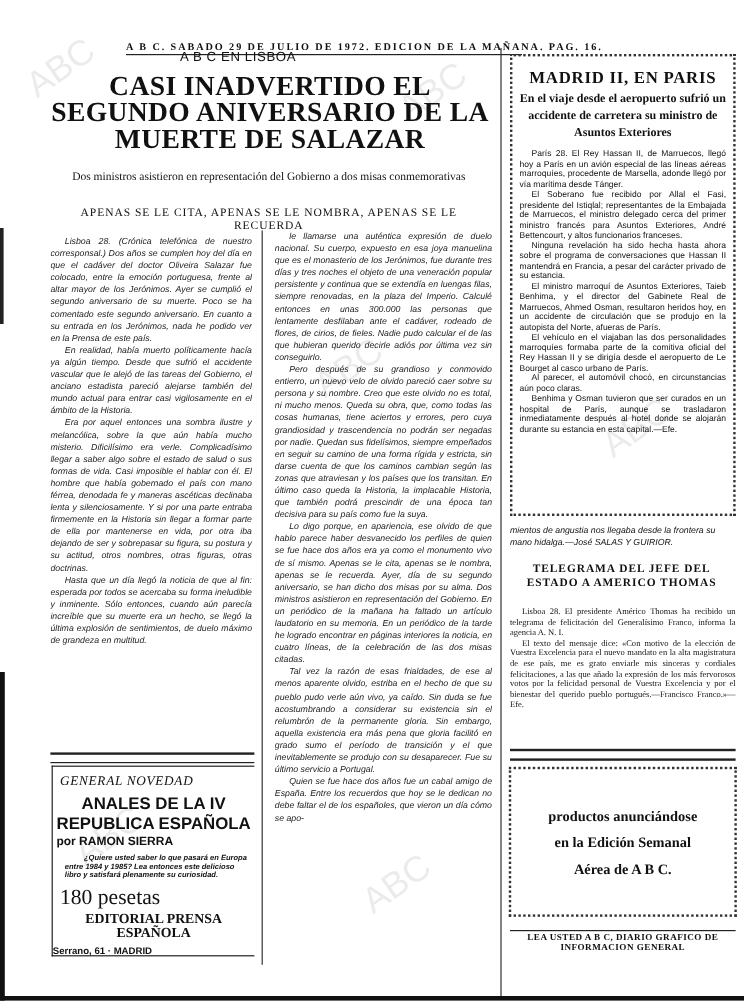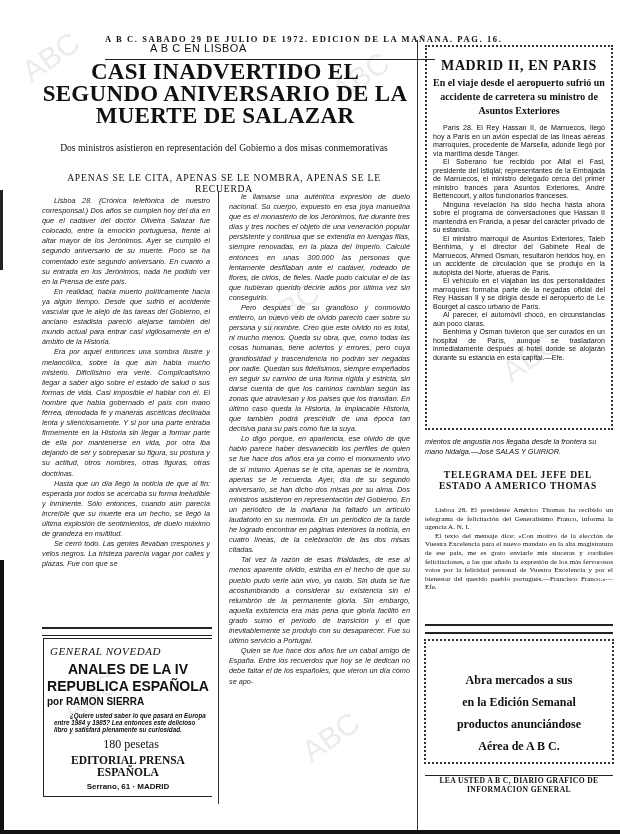--- a/index.html
+++ b/index.html
@@ -6,21 +6,21 @@
     body {
       width: 620px; height: 834px; position: relative; overflow: hidden;
       background: #ffffff; color: #111;
       font-family: "DejaVu Serif", serif;
     }
     .abs { position: absolute; }
     .header-line {
       left: 105px; top: 34px; width: 330px;
       font-family: "Liberation Serif", serif; font-weight: bold;
       font-size: 8.5px; letter-spacing: 1.6px; white-space: nowrap;
-      border-bottom: 1px solid #222; padding-bottom: 15px;
+      border-bottom: 1px solid #222; padding-bottom: 1px;
     }
     .section-label {
       left: 150px; top: 42px; font-family: "Liberation Sans", sans-serif;
       font-size: 11px; letter-spacing: 0.5px;
     }
     .main-headline {
       left: 40px; top: 61px; width: 370px; text-align: center;
       font-family: "Liberation Serif", serif; font-weight: bold;
       font-size: 23px; line-height: 22px; letter-spacing: 0.3px;
     }
@@ -46,23 +46,23 @@
     .left-blackbar2 { left: 0; top: 190px; width: 3px; height: 80px; background: #222; }
     .double-rule { left: 42px; top: 627px; width: 170px; height: 6px; border-top: 2px solid #222; border-bottom: 1px solid #222; }
     .ad-box {
       left: 43px; top: 638px; width: 168px; height: 157px;
       border: 1.5px solid #222; border-right: none;
     }
     .ad-box .ad-title { font-family: "Liberation Serif", serif; font-style: italic; font-size: 11px; margin: 6px 0 0 6px; letter-spacing: 0.6px; }
     .ad-box .ad-book { font-family: "Liberation Sans", sans-serif; font-weight: bold; font-size: 14px; line-height: 17px; text-align: center; margin-top: 4px; }
     .ad-box .ad-author { font-family: "Liberation Sans", sans-serif; font-weight: bold; font-size: 10px; margin: 1px 0 0 3px; }
     .ad-box .ad-blurb { font-family: "Liberation Sans", sans-serif; font-style: italic; font-weight: bold; font-size: 6.3px; line-height: 7px; margin: 5px 4px 0 10px; text-indent: 16px; }
-    .ad-box .ad-price { font-family: "Liberation Serif", serif; font-size: 12px; margin: 4px 0 0 6px; text-align: center; }
+    .ad-box .ad-price { font-family: "Liberation Serif", serif; font-size: 18px; margin: 4px 0 0 6px; }
     .ad-box .ad-publisher { font-family: "Liberation Serif", serif; font-weight: bold; font-size: 11.5px; text-align: center; margin-top: 2px; }
-    .ad-box .ad-address { font-family: "Liberation Sans", sans-serif; font-weight: bold; font-size: 8px; text-align: center; margin-top: 4px; }
+    .ad-box .ad-address { font-family: "Liberation Sans", sans-serif; font-weight: bold; font-size: 8px; text-align: left; margin-top: 4px; }
     .hassan-box {
       left: 425px; top: 45px; width: 188px; height: 385px;
       border: 2px dotted #333; padding: 0 6px; box-sizing: border-box;
     }
     .hassan-title { font-family: "Liberation Serif", serif; font-weight: bold; font-size: 14px; text-align: center; margin-top: 11px; letter-spacing: 0.6px; }
     .hassan-sub { font-family: "Liberation Serif", serif; font-weight: bold; font-size: 10px; line-height: 14px; text-align: center; margin-top: 2px; }
     .hassan-body { font-family: Liberation Sans, sans-serif; font-size: 7.1px; line-height: 8.5px; text-align: justify; margin-top: 6px; }
     .hassan-body p { margin: 0; text-indent: 10px; }
     .salas-tail { left: 425px; top: 437px; width: 188px; font-family: "Liberation Sans", sans-serif; font-style: italic; font-size: 7.3px; line-height: 10px; }
     .telegram-title { left: 424px; top: 470px; width: 188px; text-align: center; font-family: Liberation Serif, serif; font-weight: bold; font-size: 9.5px; line-height: 11px; letter-spacing: 0.8px; }
@@ -91,21 +91,20 @@
 <div class="abs subhead2">APENAS SE LE CITA, APENAS SE LE NOMBRA, APENAS SE LE RECUERDA</div>
 
 <div class="abs left-blackbar2"></div>
 <div class="abs left-blackbar"></div>
 
 <div class="abs col-text col1">
   <p>Lisboa 28. (Crónica telefónica de nuestro corresponsal.) Dos años se cumplen hoy del día en que el cadáver del doctor Oliveira Salazar fue colocado, entre la emoción portuguesa, frente al altar mayor de los Jerónimos. Ayer se cumplió el segundo aniversario de su muerte. Poco se ha comentado este segundo aniversario. En cuanto a su entrada en los Jerónimos, nada he podido ver en la Prensa de este país.</p>
   <p>En realidad, había muerto políticamente hacía ya algún tiempo. Desde que sufrió el accidente vascular que le alejó de las tareas del Gobierno, el anciano estadista pareció alejarse también del mundo actual para entrar casi vigilosamente en el ámbito de la Historia.</p>
   <p>Era por aquel entonces una sombra ilustre y melancólica, sobre la que aún había mucho misterio. Dificilísimo era verle. Complicadísimo llegar a saber algo sobre el estado de salud o sus formas de vida. Casi imposible el hablar con él. El hombre que había gobernado el país con mano férrea, denodada fe y maneras ascéticas declinaba lenta y silenciosamente. Y si por una parte entraba firmemente en la Historia sin llegar a formar parte de ella por mantenerse en vida, por otra iba dejando de ser y sobrepasar su figura, su postura y su actitud, otros nombres, otras figuras, otras doctrinas.</p>
   <p>Hasta que un día llegó la noticia de que al fin: esperada por todos se acercaba su forma ineludible y inminente. Sólo entonces, cuando aún parecía increíble que su muerte era un hecho, se llegó la última explosión de sentimientos, de duelo máximo de grandeza en multitud.</p>
-  <p>Se cerró todo. Las gentes llevaban crespones y velos negros. La tristeza parecía vagar por calles y plazas. Fue con que se</p>
 </div>
 
 <div class="abs col-divider-2"></div>
 
 <div class="abs col-text col2">
   <p>le llamarse una auténtica expresión de duelo nacional. Su cuerpo, expuesto en esa joya manuelina que es el monasterio de los Jerónimos, fue durante tres días y tres noches el objeto de una veneración popular persistente y continua que se extendía en luengas filas, siempre renovadas, en la plaza del Imperio. Calculé entonces en unas 300.000 las personas que lentamente desfilaban ante el cadáver, rodeado de flores, de cirios, de fieles. Nadie pudo calcular el de las que hubieran querido decirle adiós por última vez sin conseguirlo.</p>
   <p>Pero después de su grandioso y conmovido entierro, un nuevo velo de olvido pareció caer sobre su persona y su nombre. Creo que este olvido no es total, ni mucho menos. Queda su obra, que, como todas las cosas humanas, tiene aciertos y errores, pero cuya grandiosidad y trascendencia no podrán ser negadas por nadie. Quedan sus fidelísimos, siempre empeñados en seguir su camino de una forma rígida y estricta, sin darse cuenta de que los caminos cambian según las zonas que atraviesan y los países que los transitan. En último caso queda la Historia, la implacable Historia, que también podrá prescindir de una época tan decisiva para su país como fue la suya.</p>
   <p>Lo digo porque, en apariencia, ese olvido de que hablo parece haber desvanecido los perfiles de quien se fue hace dos años era ya como el monumento vivo de sí mismo. Apenas se le cita, apenas se le nombra, apenas se le recuerda. Ayer, día de su segundo aniversario, se han dicho dos misas por su alma. Dos ministros asistieron en representación del Gobierno. En un periódico de la mañana ha faltado un artículo laudatorio en su memoria. En un periódico de la tarde he logrado encontrar en páginas interiores la noticia, en cuatro líneas, de la celebración de las dos misas citadas.</p>
   <p>Tal vez la razón de esas frialdades, de ese al menos aparente olvido, estriba en el hecho de que su pueblo pudo verle aún vivo, ya caído. Sin duda se fue acostumbrando a considerar su existencia sin el relumbrón de la permanente gloria. Sin embargo, aquella existencia era más pena que gloria facilitó en grado sumo el período de transición y el que inevitablemente se produjo con su desaparecer. Fue su último servicio a Portugal.</p>
   <p>Quien se fue hace dos años fue un cabal amigo de España. Entre los recuerdos que hoy se le dedican no debe faltar el de los españoles, que vieron un día cómo se apo-</p>
@@ -126,40 +125,39 @@
 <div class="abs right-divider"></div>
 
 <div class="abs hassan-box">
   <div class="hassan-title">MADRID II, EN PARIS</div>
   <div class="hassan-sub">En el viaje desde el aeropuerto sufrió un accidente de carretera su ministro de Asuntos Exteriores</div>
   <div class="hassan-body">
     <p>París 28. El Rey Hassan II, de Marruecos, llegó hoy a París en un avión especial de las líneas aéreas marroquíes, procedente de Marsella, adonde llegó por vía marítima desde Tánger.</p>
     <p>El Soberano fue recibido por Allal el Fasi, presidente del Istiqlal; representantes de la Embajada de Marruecos, el ministro delegado cerca del primer ministro francés para Asuntos Exteriores, André Bettencourt, y altos funcionarios franceses.</p>
     <p>Ninguna revelación ha sido hecha hasta ahora sobre el programa de conversaciones que Hassan II mantendrá en Francia, a pesar del carácter privado de su estancia.</p>
     <p>El ministro marroquí de Asuntos Exteriores, Taieb Benhima, y el director del Gabinete Real de Marruecos, Ahmed Osman, resultaron heridos hoy, en un accidente de circulación que se produjo en la autopista del Norte, afueras de París.</p>
-    <p>El vehículo en el viajaban las dos personalidades marroquíes formaba parte de la negadas oficial del Rey Hassan II y se dirigía desde el aeropuerto de Le Bourget al casco urbano de París.</p>
+    <p>El vehículo en el viajaban las dos personalidades marroquíes formaba parte de la comitiva oficial del Rey Hassan II y se dirigía desde el aeropuerto de Le Bourget al casco urbano de París.</p>
     <p>Al parecer, el automóvil chocó, en circunstancias aún poco claras.</p>
     <p>Benhima y Osman tuvieron que ser curados en un hospital de París, aunque se trasladaron inmediatamente después al hotel donde se alojarán durante su estancia en esta capital.—Efe.</p>
   </div>
 </div>
 
 <div class="abs salas-tail">mientos de angustia nos llegaba desde la frontera su mano hidalga.—José SALAS Y GUIRIOR.</div>
 
 <div class="abs telegram-title">TELEGRAMA DEL JEFE DEL ESTADO A AMERICO THOMAS</div>
 <div class="abs telegram-body">
   <p>Lisboa 28. El presidente Américo Thomas ha recibido un telegrama de felicitación del Generalísimo Franco, informa la agencia A. N. I.</p>
   <p>El texto del mensaje dice: «Con motivo de la elección de Vuestra Excelencia para el nuevo mandato en la alta magistratura de ese país, me es grato enviarle mis sinceras y cordiales felicitaciones, a las que añado la expresión de los más fervorosos votos por la felicidad personal de Vuestra Excelencia y por el bienestar del querido pueblo portugués.—Francisco Franco.»—Efe.</p>
 </div>
 
 <div class="abs double-rule-r"></div>
 
 <div class="abs aerea-box">
-  <div>Abra mercados a sus</div>
+  <div>productos anunciándose</div>
   <div>en la Edición Semanal</div>
-  <div>productos anunciándose</div>
   <div>Aérea de A B C.</div>
 </div>
 
 <div class="abs lea-rule"></div>
 <div class="abs lea-text">LEA USTED A B C, DIARIO GRAFICO DE INFORMACION GENERAL</div>
 
 <div class="abs bottom-rule"></div>
 
 <div class="watermark" style="left:20px;top:40px;">ABC</div>
 <div class="watermark" style="left:330px;top:60px;">ABC</div>

